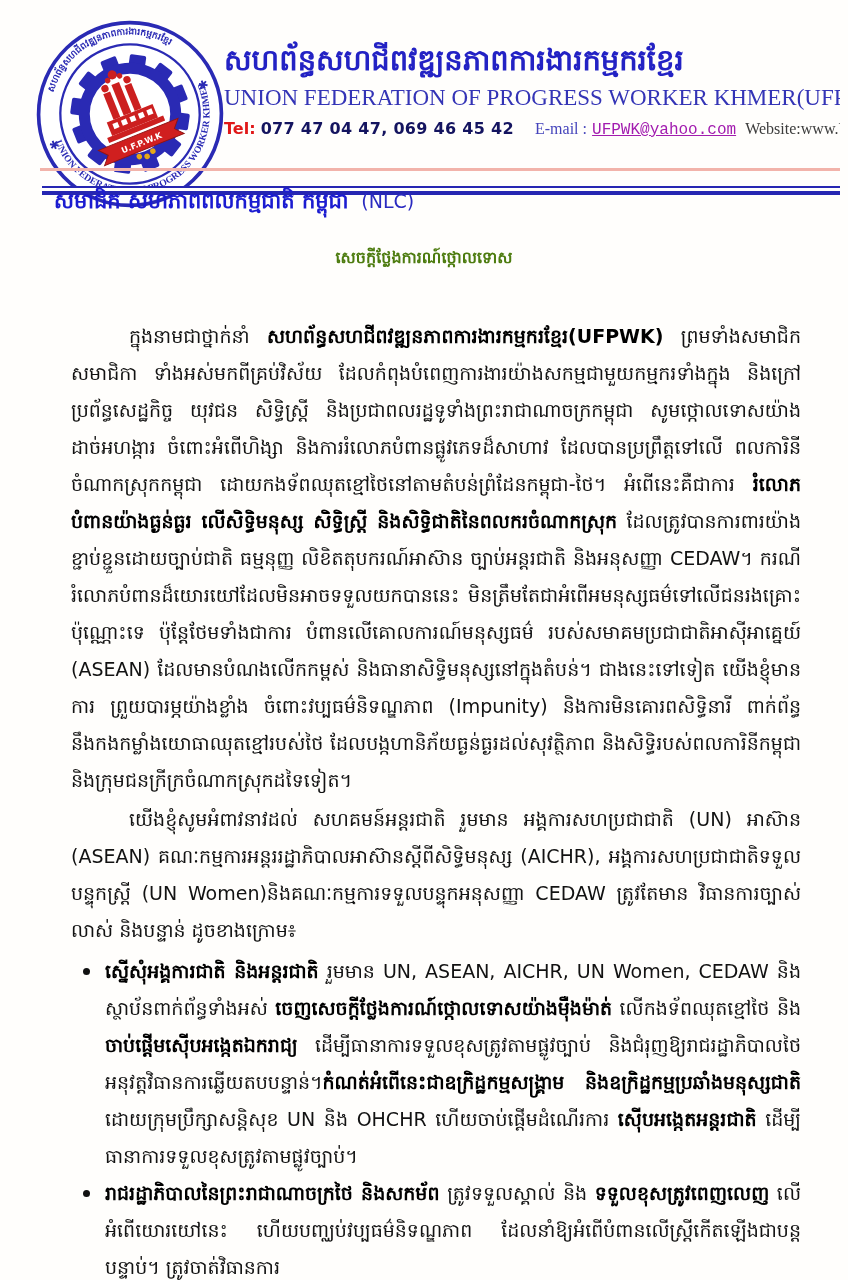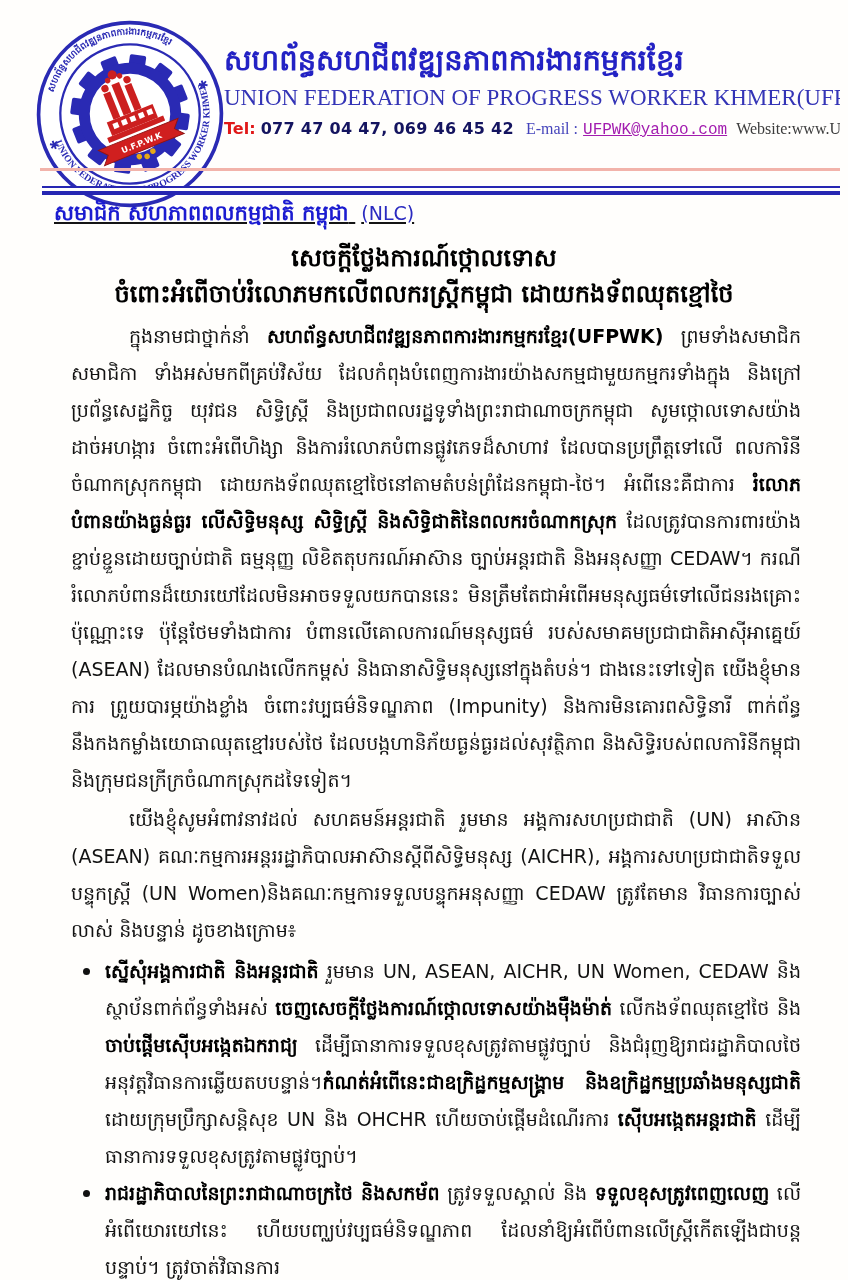--- a/index.html
+++ b/index.html
@@ -24,35 +24,35 @@
     font-family:"Liberation Serif",serif;
     font-size:23px;color:#3434b6;margin-top:2px;white-space:nowrap;overflow:hidden;
   }
   .addr-kh{
     font-size:20px;color:#e02020;font-style:italic;margin-top:6px;
     white-space:nowrap;overflow:hidden;
   }
   .contact{margin-top:8px;font-size:16px;white-space:nowrap;overflow:hidden;}
   .tel-label{color:#e01818;font-weight:bold;}
   .tel-nums{color:#14145f;font-weight:bold;letter-spacing:.3px;}
-  .email-label{font-family:"Liberation Serif",serif;color:#4443bb;margin-left:7px;}
+  .email-label{font-family:"Liberation Serif",serif;color:#4443bb;margin-left:16px;}
   .email-link{font-family:Liberation Mono, monospace;color:#a21caf;text-decoration:underline;cursor:pointer;}
   .website{font-family:"Liberation Serif",serif;color:#3c3c3c;margin-left:4px;}
   .pink-rule{position:absolute;left:40px;top:168px;width:800px;height:3px;background:#f2b3aa;}
   .double-rule{
     position:absolute;left:42px;top:186px;width:798px;height:3px;
     background:#fffefc;
     border-top:2px solid #2626b2;border-bottom:4px solid #2626b2;
   }
   
-  .member-line{position:absolute;left:54px;top:199px;font-size:21px;white-space:nowrap;text-decoration:underline;}
+  .member-line{position:absolute;left:54px;top:187px;font-size:21px;white-space:nowrap;}
   .member-kh{font-weight:bold;color:#1b1bd0;}
   .member-en{color:#2a2ac0;font-size:19px;margin-left:6px;}
   .doc-title{position:absolute;left:0;top:240px;width:848px;text-align:center;
-    font-size:24px;font-weight:bold;color:#000000;line-height:36px;}
+    font-size:16px;font-weight:bold;color:#4d7c0f;line-height:36px;}
   
   .doc-body{position:absolute;left:55px;top:318px;width:746px;
     font-size:19px;line-height:37px;text-align:justify;color:#121212;}
   .para{margin:0 0 2px 16px;text-indent:58px;}
   .doc-body b{font-weight:bold;color:#000;}
   ul.points{margin:4px 0 0 0;padding:0 0 0 24px;list-style:none;}
   ul.points li{position:relative;padding-left:26px;margin:0;}
   ul.points li .dot{
     position:absolute;left:4px;top:15px;width:7px;height:7px;border-radius:50%;
     background:#111;
@@ -147,21 +147,20 @@
     <div class="double-rule"></div>
   </div>
 
   <div class="member-line">
     <span class="member-kh">សមាជិក សហភាពពលកម្មជាតិ កម្ពុជា</span>
     <span class="member-en">(NLC)</span>
   </div>
 
   <div class="doc-title">
     <div>សេចក្តីថ្លែងការណ៍ថ្កោលទោស</div>
-    <div>ចំពោះអំពើចាប់រំលោភមកលើពលករស្រ្តីកម្ពុជា ដោយកងទ័ពឈុតខ្មៅថៃ</div>
   </div>
 
   <div class="doc-body">
     <p class="para"><span>ក្នុងនាមជាថ្នាក់នាំ </span><b>សហព័ន្ធសហជីពវឌ្ឍនភាពការងារកម្មករខ្មែរ(UFPWK)</b><span> ព្រមទាំងសមាជិកសមាជិកា ទាំងអស់មកពីគ្រប់វិស័យ ដែលកំពុងបំពេញការងារយ៉ាងសកម្មជាមួយកម្មករទាំងក្នុង និងក្រៅប្រព័ន្ធសេដ្ឋកិច្ច យុវជន សិទ្ធិស្ត្រី និងប្រជាពលរដ្ឋទូទាំងព្រះរាជាណាចក្រកម្ពុជា សូមថ្កោលទោសយ៉ាងដាច់អហង្ការ ចំពោះអំពើហិង្សា និងការរំលោភបំពានផ្លូវភេទដ៏សាហាវ ដែលបានប្រព្រឹត្តទៅលើ ពលការិនីចំណាកស្រុកកម្ពុជា ដោយកងទ័ពឈុតខ្មៅថៃនៅតាមតំបន់ព្រំដែនកម្ពុជា-ថៃ។ អំពើនេះគឺជាការ </span><b>រំលោភបំពានយ៉ាងធ្ងន់ធ្ងរ លើសិទ្ធិមនុស្ស សិទ្ធិស្ត្រី និងសិទ្ធិជាតិនៃពលករចំណាកស្រុក</b><span> ដែលត្រូវបានការពារយ៉ាងខ្ជាប់ខ្ជួនដោយច្បាប់ជាតិ ធម្មនុញ្ញ លិខិតតុបករណ៍អាស៊ាន ច្បាប់អន្តរជាតិ និងអនុសញ្ញា CEDAW។ ករណីរំលោភបំពានដ៏យោរយៅដែលមិនអាចទទួលយកបាននេះ មិនត្រឹមតែជាអំពើអមនុស្សធម៌ទៅលើជនរងគ្រោះប៉ុណ្ណោះទេ ប៉ុន្តែថែមទាំងជាការ បំពានលើគោលការណ៍មនុស្សធម៌ របស់សមាគមប្រជាជាតិអាស៊ីអាគ្នេយ៍ (ASEAN) ដែលមានបំណងលើកកម្ពស់ និងធានាសិទ្ធិមនុស្សនៅក្នុងតំបន់។ ជាងនេះទៅទៀត យើងខ្ញុំមានការ ព្រួយបារម្ភយ៉ាងខ្លាំង ចំពោះវប្បធម៌និទណ្ឌភាព (Impunity) និងការមិនគោរពសិទ្ធិនារី ពាក់ព័ន្ធនឹងកងកម្លាំងយោធាឈុតខ្មៅរបស់ថៃ ដែលបង្កហានិភ័យធ្ងន់ធ្ងរដល់សុវត្ថិភាព និងសិទ្ធិរបស់ពលការិនីកម្ពុជា និងក្រុមជនក្រីក្រចំណាកស្រុកដទៃទៀត។</span></p>
 
     <p class="para"><span>យើងខ្ញុំសូមអំពាវនាវដល់ សហគមន៍អន្តរជាតិ រួមមាន អង្គការសហប្រជាជាតិ (UN) អាស៊ាន (ASEAN) គណៈកម្មការអន្តររដ្ឋាភិបាលអាស៊ានស្តីពីសិទ្ធិមនុស្ស (AICHR), អង្គការសហប្រជាជាតិទទួលបន្ទុកស្ត្រី (UN Women)និងគណៈកម្មការទទួលបន្ទុកអនុសញ្ញា CEDAW ត្រូវតែមាន វិធានការច្បាស់លាស់ និងបន្ទាន់ ដូចខាងក្រោម៖</span></p>
 
     <ul class="points">
 
       <li><span class="dot"></span><b>ស្នើសុំអង្គការជាតិ និងអន្តរជាតិ</b><span> រួមមាន UN, ASEAN, AICHR, UN Women, CEDAW និងស្ថាប័នពាក់ព័ន្ធទាំងអស់ </span><b>ចេញសេចក្តីថ្លែងការណ៍ថ្កោលទោសយ៉ាងម៉ឺងម៉ាត់</b><span> លើកងទ័ពឈុតខ្មៅថៃ និង </span><b>ចាប់ផ្តើមស៊ើបអង្កេតឯករាជ្យ</b><span> ដើម្បីធានាការទទួលខុសត្រូវតាមផ្លូវច្បាប់ និងជំរុញឱ្យរាជរដ្ឋាភិបាលថៃអនុវត្តវិធានការឆ្លើយតបបន្ទាន់។</span><b>កំណត់អំពើនេះជាឧក្រិដ្ឋកម្មសង្គ្រាម និងឧក្រិដ្ឋកម្មប្រឆាំងមនុស្សជាតិ</b><span> ដោយក្រុមប្រឹក្សាសន្តិសុខ UN និង OHCHR ហើយចាប់ផ្តើមដំណើរការ </span><b>ស៊ើបអង្កេតអន្តរជាតិ</b><span> ដើម្បីធានាការទទួលខុសត្រូវតាមផ្លូវច្បាប់។</span></li>

